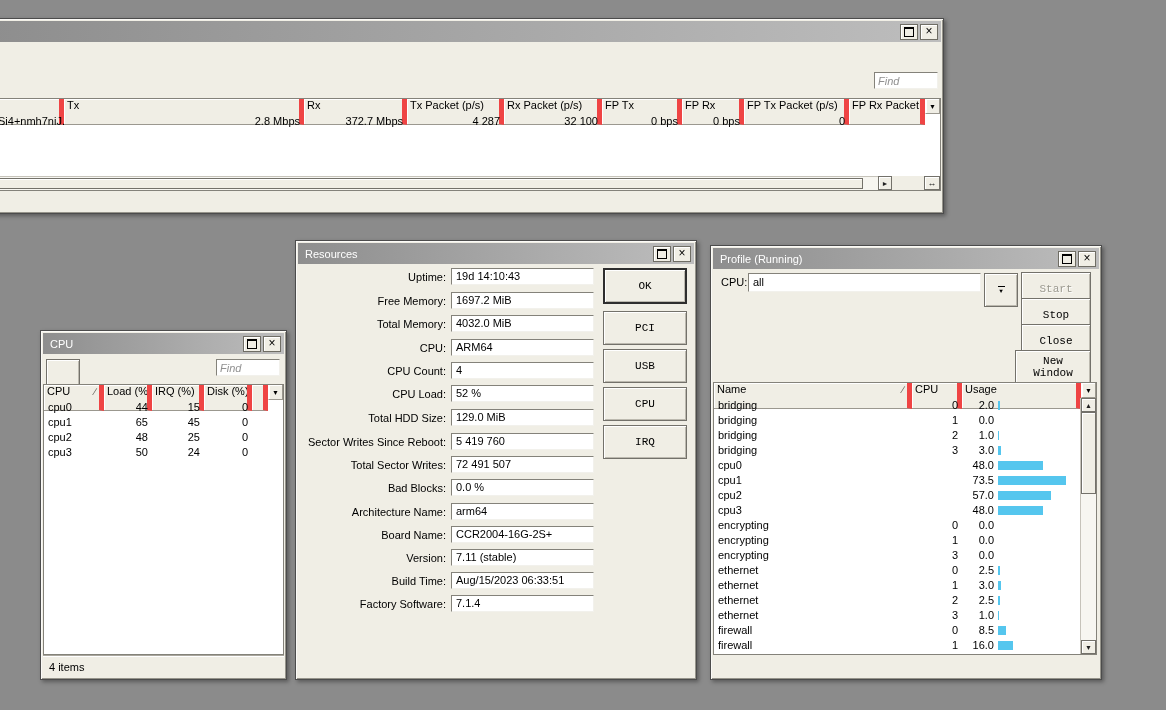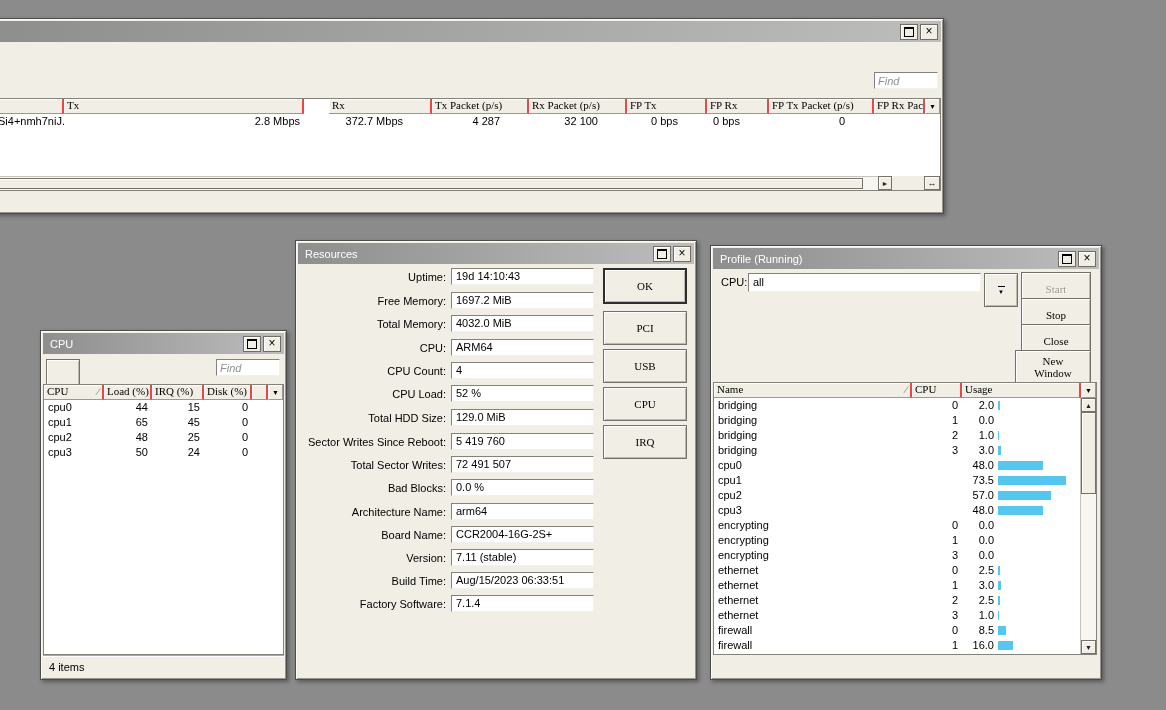--- a/index.html
+++ b/index.html
@@ -11,29 +11,29 @@
             padding:0 3px 0 7px;color:#fff;}
   .tb-title{flex:1;white-space:nowrap;overflow:hidden;}
   .tbb{width:16px;height:14px;margin-left:2px;background:#f0eee5;border:1px solid #6f6d64;
        box-shadow:inset 1px 1px 0 #fff;display:flex;align-items:center;justify-content:center;color:#000;flex:none;}
   .max-glyph{width:8px;height:7px;border:1px solid #000;border-top-width:2px;}
   .close-glyph{font-size:12px;line-height:1;margin-top:-2px;}
   .win-body{position:relative;background:#f0eee5;height:calc(100% - 21px);overflow:hidden;}
   .sunken{background:#fff;border:1px solid;border-color:#84827a #f2f1ec #f2f1ec #84827a;box-sizing:border-box;}
   .find-input{width:64px;height:17px;font-style:italic;color:#909090;font-size:11px;padding:0 3px;outline:none;font-family:inherit;}
   .btn{box-sizing:border-box;background:#f0eee5;border:1px solid #73716a;
-       box-shadow:inset 1px 1px 0 #fff,inset -1px -1px 0 #bcb9af;font-size:11px;font-family:Liberation Serif, serif;
+       box-shadow:inset 1px 1px 0 #fff,inset -1px -1px 0 #bcb9af;font-size:11px;font-family:Liberation Mono, monospace;
        display:flex;align-items:center;justify-content:center;color:#000;padding:16px;text-align:center;}
   .btn.default{border:2px solid #2e2e2e;}
   .btn.disabled{color:#9b998f;text-shadow:1px 1px 0 #fcfcfa;}
   .tablebox{position:relative;background:#fff;border:1px solid #84827a;overflow:hidden;box-sizing:border-box;}
   .thead{display:flex;height:15px;}
-  .th{box-sizing:border-box;height:15px;line-height:13px;padding:0 3px;background:#f0eee5;
-      border-right:2px solid #ef4444;border-bottom:1px solid #9b988f;box-shadow:inset 1px 1px 0 #fff;
-      white-space:nowrap;overflow:hidden;flex:none;font-family:Liberation Serif, serif;}
+  .th{box-sizing:border-box;height:26px;line-height:13px;padding:0 3px;background:#f0eee5;
+      border-right:5px solid #ef4444;border-bottom:1px solid #9b988f;box-shadow:inset 1px 1px 0 #fff;
+      white-space:nowrap;overflow:hidden;flex:none;}
   .sort{float:right;font-size:10px;color:#5f5d56;margin-left:2px;}
   .hdr-btn{box-sizing:border-box;flex:none;width:15px;height:15px;background:#f0eee5;margin-left:auto;
            border-left:1px solid #fff;border-right:1px solid #9b988f;border-bottom:1px solid #9b988f;
            box-shadow:inset 1px 1px 0 #fff;display:flex;align-items:center;justify-content:center;font-size:7px;}
   .trow{display:flex;height:15px;line-height:15px;}
   .td{box-sizing:border-box;padding:0 4px;white-space:nowrap;overflow:hidden;flex:none;}
   .td.num{text-align:right;}
   .usage-cell{display:flex;align-items:center;padding:0;}
   .u-num{width:32px;text-align:right;flex:none;}
   .bar{height:9px;flex:none;margin-left:4px;}
@@ -79,21 +79,21 @@
     <div class="win-body">
       <div style="height:30px;"></div>
       <div style="height:18px;position:relative;">
         <input class="sunken find-input" style="position: absolute; right: 3px; top: 0px;" value="Find">
       </div>
       <div style="height:8px;"></div>
       <div class="tablebox" style="height:93px;">
         <div class="thead" id="traffic-head">
             <div class="th" style="width: 70px;"></div>
             <div class="th" style="width: 240px;">Tx</div>
-            <div class="th" style="width: 103px; margin-left: 25px;">Rx</div>
+            <div class="th" style="width: 103px;">Rx</div>
             <div class="th" style="width: 97px;">Tx Packet (p/s)</div>
             <div class="th" style="width: 98px;">Rx Packet (p/s)</div>
             <div class="th" style="width: 80px;">FP Tx</div>
             <div class="th" style="width: 62px;">FP Rx</div>
             <div class="th" style="width: 105px;">FP Tx Packet (p/s)</div>
             <div class="th" style="flex: 1 1 0px;">FP Rx Packet</div>
             <div class="hdr-btn">▼</div>
           </div>
         <div id="traffic-rows" style="height:64px;overflow:hidden;">
             <div class="trow">

